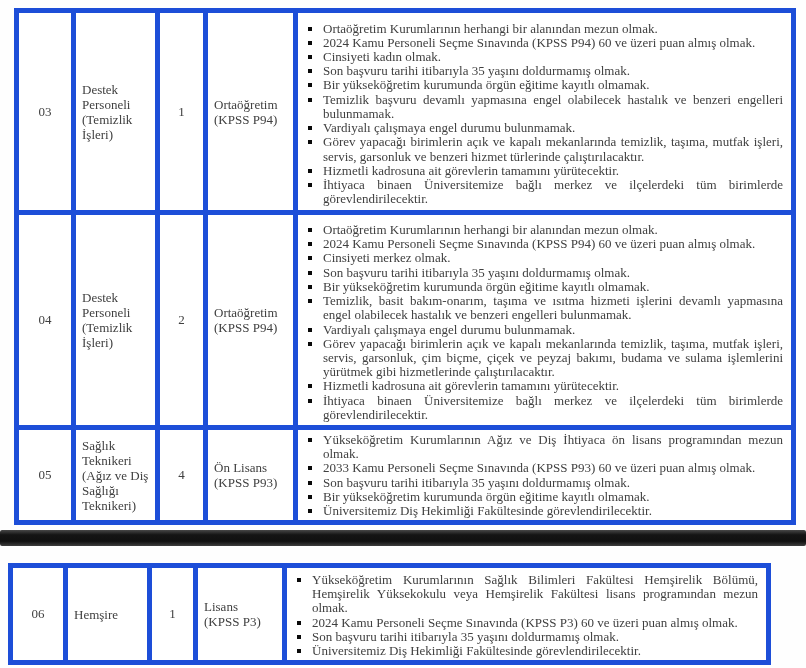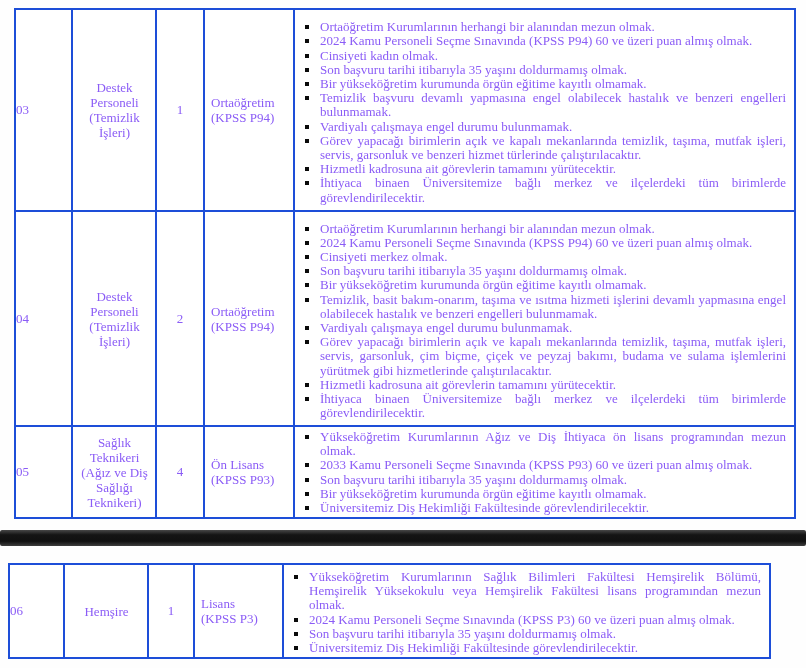--- a/index.html
+++ b/index.html
@@ -15,27 +15,27 @@
   table.jobs {
     position:absolute;
     border-collapse:collapse;
     table-layout:fixed;
     background:#fff;
   }
   #table-1 { left:14px; top:8px; width:782px; }
   #table-2 { left:8px;  top:563px; width:763px; }
 
   table.jobs td {
-    border:2px solid #1d4ed8;
+    border:5px solid #1d4ed8;
     font-size:13px;
     vertical-align:middle;
-    color:#8b5cf6;
+    color:#404040;
   }
-  td.c-no    { }
-  td.c-title { padding:3px 5px 3px 6px; line-height:15px;text-align:center; }
+  td.c-no    { text-align:center; }
+  td.c-title { padding:3px 5px 3px 6px; line-height:15px; }
   td.c-count { text-align:center; }
   td.c-edu   { padding:3px 13px 3px 6px; line-height:15px; }
   td.c-req   { vertical-align:top; padding:7px 8px 2px 8px; }
 
   ul.req-list { list-style:none; margin:0; padding:0; }
   ul.req-list li {
     position:relative;
     padding-left:17px;
     text-align:justify;
     line-height:14.2px;

